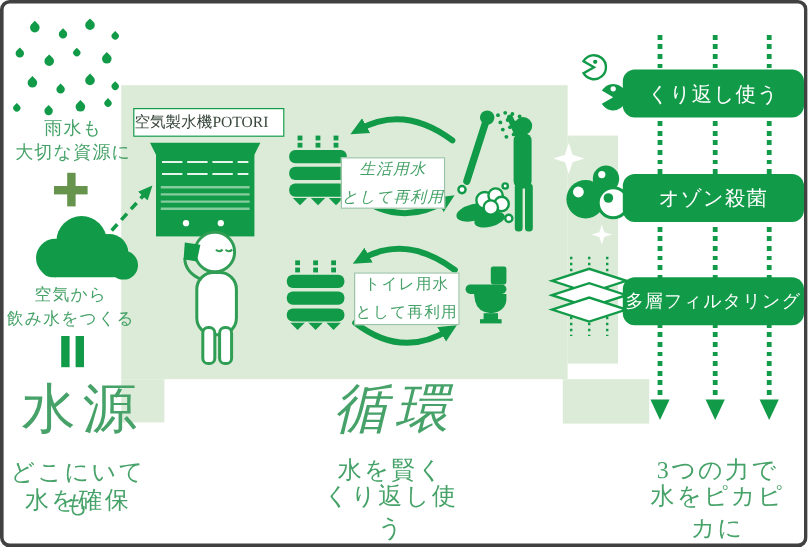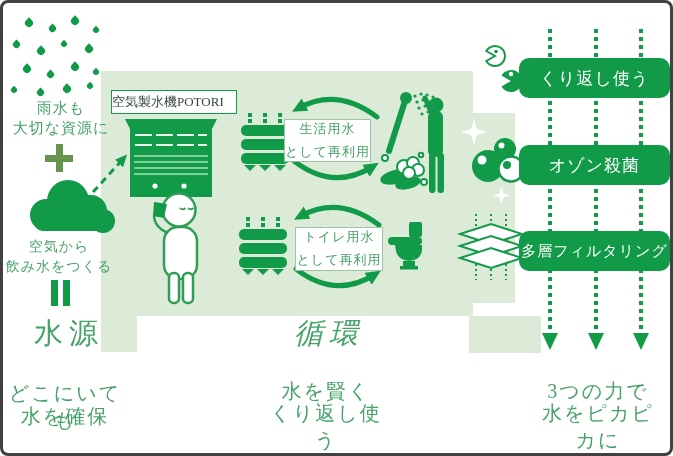--- a/index.html
+++ b/index.html
@@ -8,21 +8,21 @@
     border:3px solid #414141;border-radius:8px;box-sizing:border-box;
     overflow:hidden;
     font-family:"Liberation Serif","DejaVu Serif",serif;
   }
   .abs{position:absolute;}
   .panel{position:absolute;background:#dcead8;}
   
   .gtext{position:absolute;color:#46a268;text-align:center;letter-spacing:1px;}
   .note{font-size:15px;line-height:1.2;}
   .note-sm{font-size:14px;line-height:1.2;}
-  .heading{position:absolute;color:#46a268;font-size:29px;line-height:1;letter-spacing:6px;text-align:center;}
+  .heading{position:absolute;color:#46a268;font-size:45px;line-height:1;letter-spacing:6px;text-align:center;}
   .subline{font-size:20px;letter-spacing:2px;}
   .badge{
     position:absolute;left:516px;width:151px;height:40px;background:#119a47;
     border-radius:10px;display:flex;align-items:center;justify-content:center;
     color:#fff;font-size:17px;letter-spacing:1px;z-index:3;
   }
   .loopbox{
     position:absolute;background:#fff;border:1px solid #9cc3a6;
     display:flex;flex-direction:column;align-items:center;justify-content:center;
     color:#46a268;font-size:13px;line-height:1.75;letter-spacing:1px;z-index:2;
@@ -172,21 +172,21 @@
       <polygon points="18,52 30,52 24,58"></polygon>
       <polygon points="33,52 45,52 39,58"></polygon>
     </g>
   </svg>
 
   <svg style="left:282px;top:84px;width:100px;height:102px;" viewBox="0 0 100 102">
     <path d="M92,30 Q52,0 14,21" fill="none" stroke="#119a47" stroke-width="5" stroke-linecap="round" marker-end="url(#ah-big)"></path>
     <path d="M9,74 Q48,104 87,80" fill="none" stroke="#119a47" stroke-width="5" stroke-linecap="round" marker-end="url(#ah-big)"></path>
   </svg>
 
-  <div class="loopbox" style="left:281px;top:116px;width:85px;height:41px;">
+  <div class="loopbox" style="left:281px;top:128px;width:85px;height:41px;font-style:italic;">
     <span>生活用水</span>
     <span>として再利用</span>
   </div>
 
   <svg style="left:372px;top:86px;width:85px;height:108px;" viewBox="0 0 85 108">
     <g fill="#119a47">
       <line x1="14" y1="62" x2="30" y2="12" stroke="#119a47" stroke-width="6" stroke-linecap="round"></line>
       <circle cx="31" cy="9" r="6"></circle>
       <g>
         <circle cx="40" cy="7" r="1.6"></circle>

